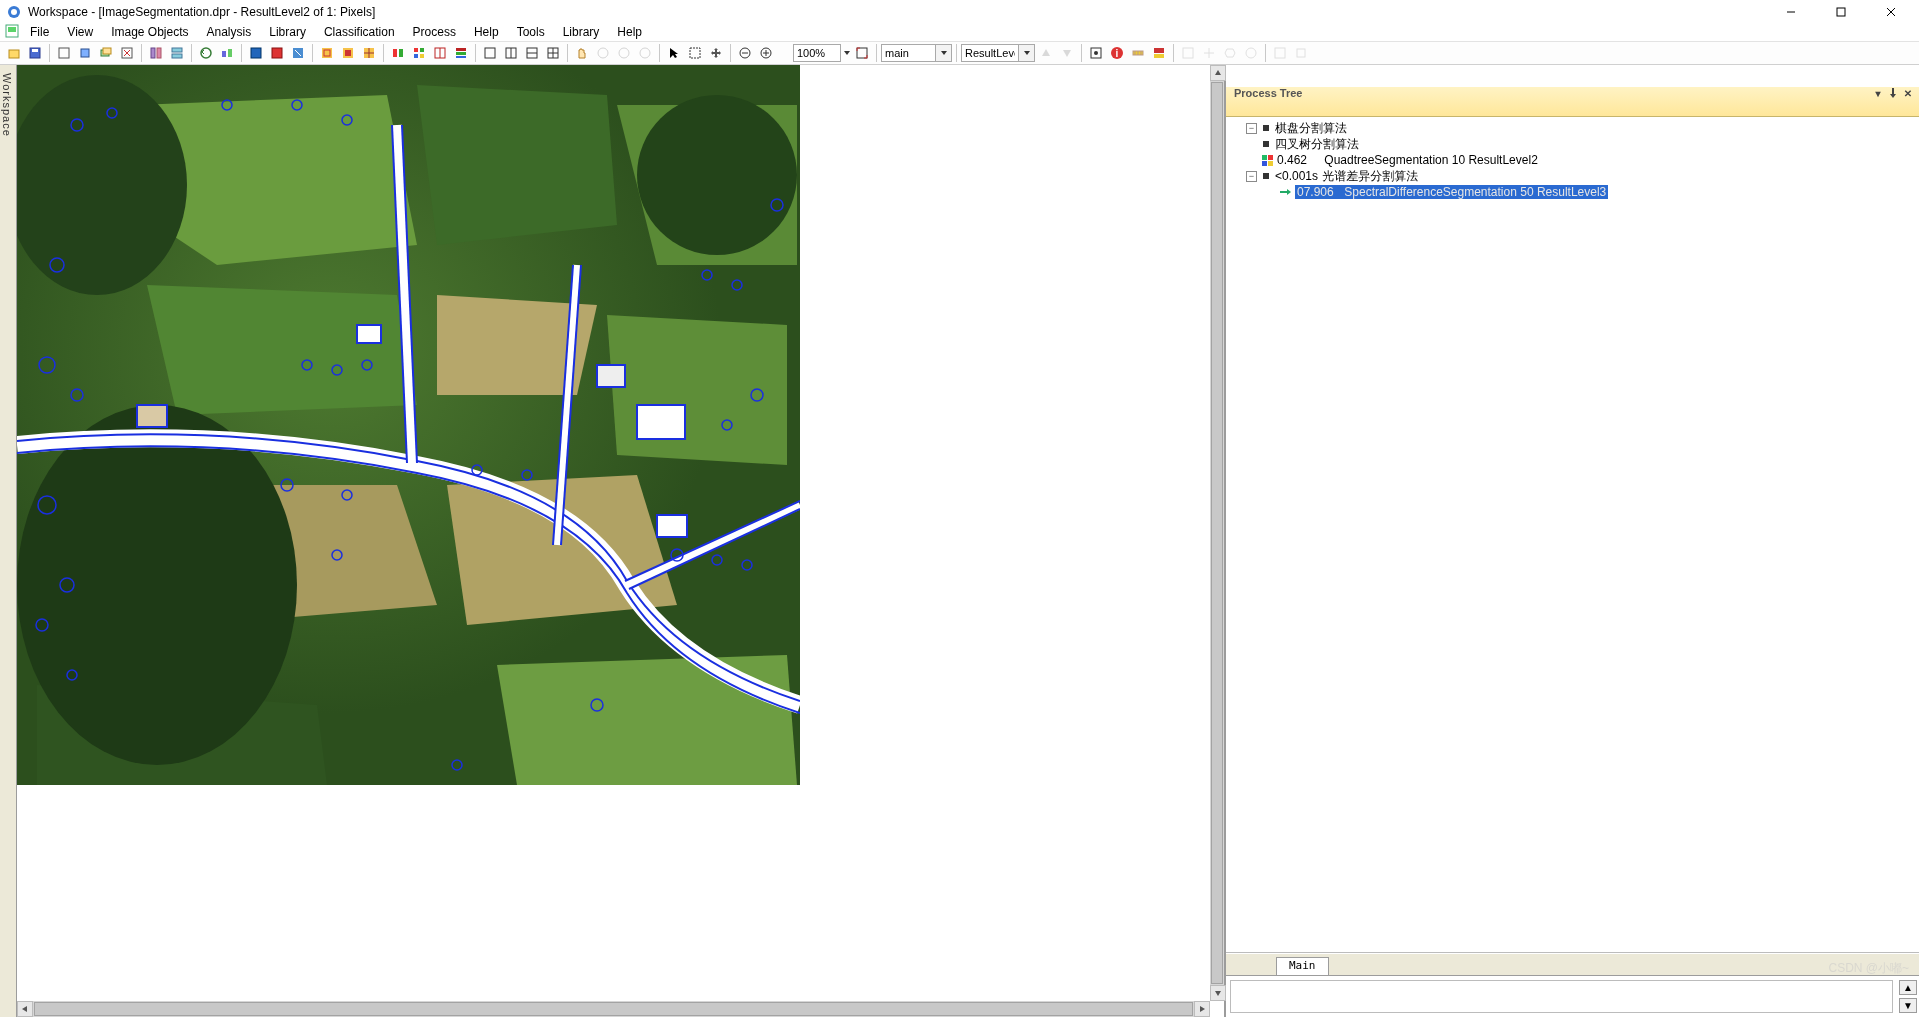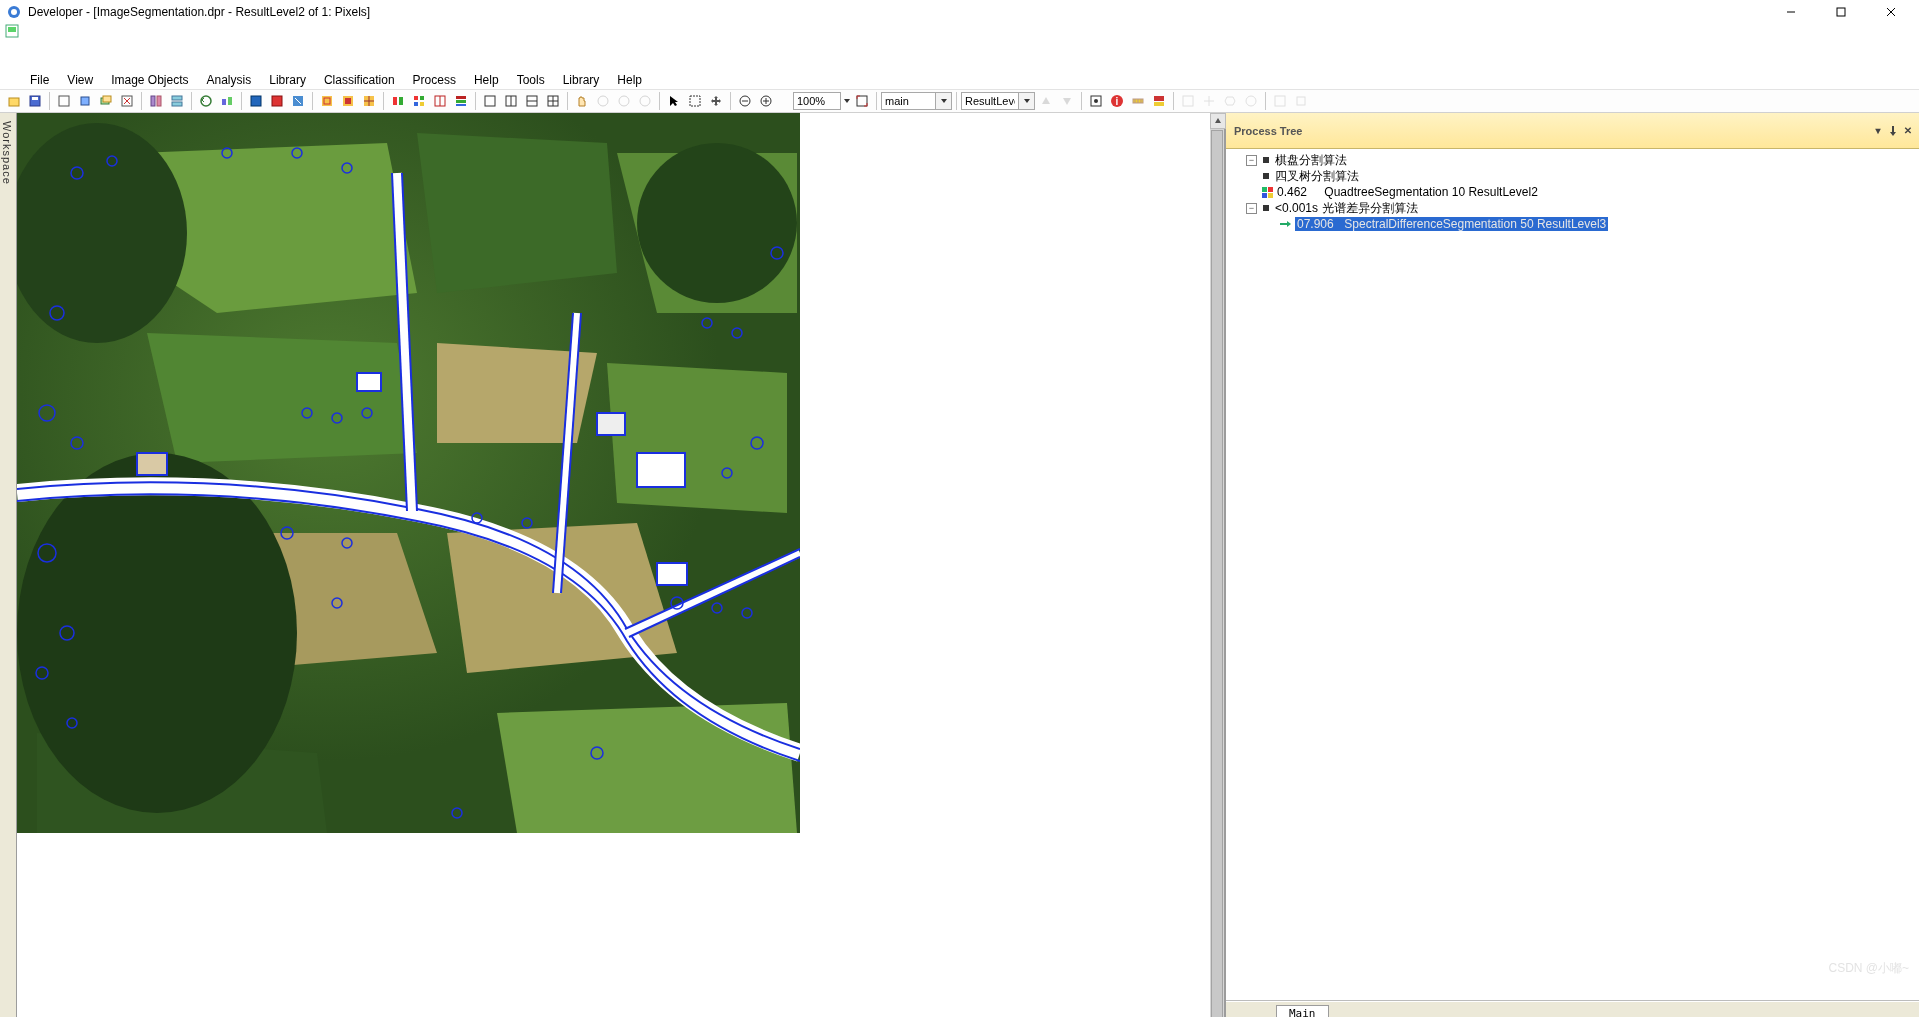--- a/index.html
+++ b/index.html
@@ -2,21 +2,21 @@
 <html><head>
 <meta charset="utf-8">
 <style>
   * { box-sizing: border-box; margin: 0; padding: 0; }
   body { font-family: "Microsoft YaHei", Tahoma, sans-serif; font-size: 12px; background: #fff; overflow: hidden; width: 1919px; height: 1017px; color: #000; }
   .titlebar { height: 23px; display: flex; align-items: center; padding: 0 6px; background: #fff; }
   .titlebar .app-icon { width: 16px; height: 16px; margin-right: 6px; }
   .titlebar .title { flex: 1; color: #000; font-size: 12px; }
   .titlebar .winbtns { display: flex; gap: 6px; }
   .titlebar .winbtn { width: 44px; height: 20px; display: flex; align-items: center; justify-content: center; }
-  .menubar { height: 18px; display:flex; align-items:center; padding: 0 4px 0 22px; gap: 2px; background:#fff;margin-top:48px; }
+  .menubar { height: 18px; display:flex; align-items:center; padding: 0 4px 0 22px; gap: 2px; background:#fff; }
   .menubar .docicon { position: absolute; left: 5px; top: 24px; width:14px; height:14px; }
   .menubar .mitem { padding: 0 8px; height: 18px; line-height: 18px; cursor: default; }
   .toolstrip { height: 24px; background: #fdfdfd; border-top:1px solid #e3e3e3; border-bottom:1px solid #d0d0d0; display:flex; align-items:center; padding: 0 4px; gap:1px; }
   .tb, .tbtn { width: 20px; height: 20px; display:flex; align-items:center; justify-content:center; border:1px solid transparent; }
   .tsep { width:1px; height:18px; background:#c8c8c8; margin:0 3px; }
   .zoom { display:flex;align-items:center; gap:2px;padding-left:16px; }
   .zoom input, .combo input { height:18px; border:1px solid #a9a9a9; font-size:11px; padding: 0 3px; background:#fff; }
   .combo { display:flex;align-items:center; }
   .combo .drop { width:16px; height:18px; border:1px solid #a9a9a9; border-left:none; background:#f3f3f3; display:flex;align-items:center;justify-content:center; }
   .disabled { opacity: .35; pointer-events:none; }
@@ -26,21 +26,21 @@
   .imgpane { flex:1; position:relative; background:#fff; border-right:1px solid #9c9c9c; }
   .imgarea { position:absolute; left:0; top:0; right:14px; bottom:16px; overflow:hidden; }
   .satimg { position:absolute; left:0; top:0; width:783px; height:720px; }
   .overlay-label { position:absolute; right:22px; bottom:20px; color:#fff; font-size:13px; }
   .hscroll { position:absolute; left:0; right:14px; bottom:0; height:16px; background:#f0f0f0; display:flex; }
   .vscroll { position:absolute; right:0; top:0; bottom:16px; width:14px; background:#f0f0f0; display:flex; flex-direction:column; }
   .sc-btn { width:16px;height:16px; background:#e7e7e7; border:1px solid #bcbcbc; display:flex;align-items:center;justify-content:center; }
   .sc-track { flex:1; background:#efefef; border:1px solid #d6d6d6; position:relative; }
   .sc-thumb { position:absolute; background:#c8c8c8; border:1px solid #a3a3a3; }
   .rpane { width: 694px; display:flex; flex-direction:column; border-left:1px solid #9c9c9c; }
-  .phead { height:36px; background: linear-gradient(#fff3c4,#ffe79a); border-bottom:1px solid #c7b56b; display:flex;align-items:center; padding:0 5px 0 8px; font-size:11px; color:#555; font-weight:bold; }
+  .phead { height:30px; background: linear-gradient(#fff3c4,#ffe79a); border-bottom:1px solid #c7b56b; display:flex;padding:0 5px 0 8px; font-size:11px; color:#555; font-weight:bold;margin-top:22px; }
   .phead .spacer{flex:1}
   .phead .hbtn{ width:12px; height:12px; margin-left:3px; display:flex;align-items:center;justify-content:center; font-size:10px; color:#444; }
   .tree { flex:1; background:#fff; overflow:auto; padding:3px 0 0 6px; border-bottom:1px solid #bcbcbc; }
   .tn { display:flex; align-items:center; height:16px; font-size:12px; white-space:nowrap; }
   .indent { display:inline-block; }
   .tog { width:11px; height:11px; border:1px solid #8a8a8a; font-size:9px; line-height:8px; text-align:center; margin-right:4px; cursor:default; color:#555; background:#fff;}
   .bullet { width:6px;height:6px;background:#333;margin:0 6px 0 2px; }
   .ticon { width:12px; height:12px; margin-right:4px; display:flex;align-items:center;justify-content:center; }
   .ticon.sq div{display:grid;grid-template-columns:repeat(2,5px);grid-template-rows:repeat(2,5px);gap:1px;}
   .ticon.sq div span{background:#2b6; }
@@ -60,21 +60,21 @@
 </head>
 <body>
 
 <div class="titlebar">
   <span class="app-icon">
     <svg width="16" height="16">
         <circle cx="8" cy="8" r="6" fill="#3a7bd5"></circle>
         <circle cx="8" cy="8" r="3" fill="#fff"></circle>
       </svg>
   </span>
-  <span class="title">Developer - [ImageSegmentation.dpr - ResultLevel2 of 1: Pixels]</span>
+  <span class="title">Workspace - [ImageSegmentation.dpr - ResultLevel2 of 1: Pixels]</span>
   <div class="winbtns">
     <div class="winbtn">
         <svg width="10" height="10">
           <line x1="1" y1="5" x2="9" y2="5" stroke="#000" stroke-width="1"></line>
         </svg>
       </div>
     <div class="winbtn">
         <svg width="10" height="10">
           <rect x="1" y="1" width="8" height="8" fill="none" stroke="#000"></rect>
         </svg>

